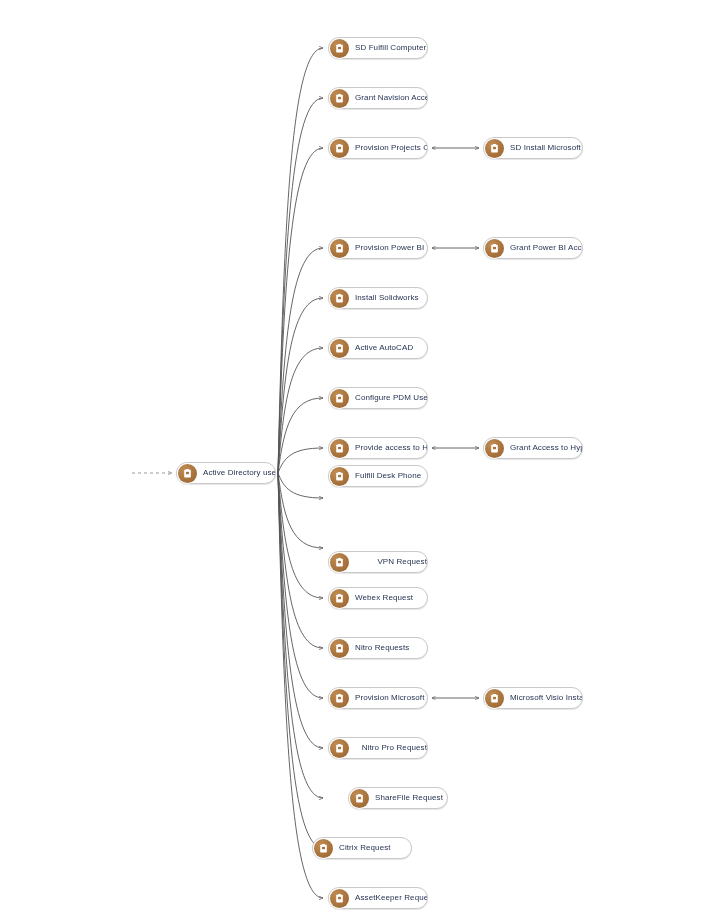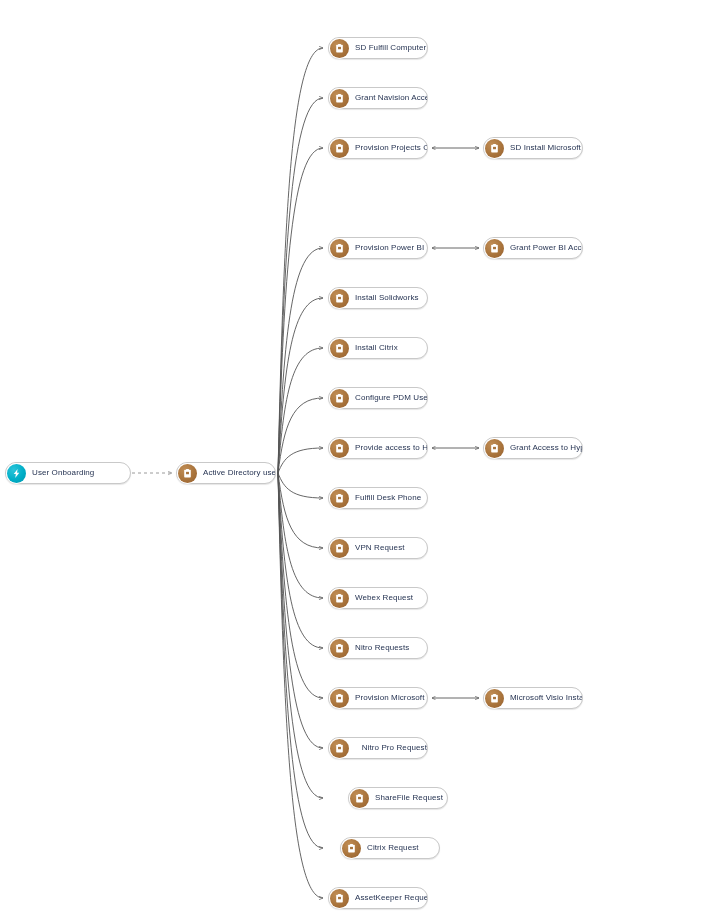--- a/index.html
+++ b/index.html
@@ -131,28 +131,20 @@
         <path d="M 278 473 C 284 736.5, 292 898, 323 898" fill="none" stroke="#555555" stroke-width="0.9" marker-end="url(#arrow)"></path>
       </g>
     <g id="followup-group">
         <path d="M 432 148 L 479 148" fill="none" stroke="#555555" stroke-width="0.9" marker-end="url(#arrow)" marker-start="url(#arrow-start)"></path>
         <path d="M 432 248 L 479 248" fill="none" stroke="#555555" stroke-width="0.9" marker-end="url(#arrow)" marker-start="url(#arrow-start)"></path>
         <path d="M 432 448 L 479 448" fill="none" stroke="#555555" stroke-width="0.9" marker-end="url(#arrow)" marker-start="url(#arrow-start)"></path>
         <path d="M 432 698 L 479 698" fill="none" stroke="#555555" stroke-width="0.9" marker-end="url(#arrow)" marker-start="url(#arrow-start)"></path>
       </g>
   </svg>
 
-  <div class="node lvl0" id="trigger-node" style="left: 5px; top: 462px; width: 126px;">
-    <span class="node-icon trigger">
-      <svg width="11" height="11" viewBox="0 0 12 12">
-        <path d="M7.2 1 L3 6.6 h2.3 L4.6 11 L9 5.2 H6.6 Z" fill="#ffffff"></path>
-      </svg>
-    </span>
-    <span class="node-label">User Onboarding</span>
-  </div>
 
   <div class="node lvl1" id="root-node" style="left: 176px; top: 462px; width: 100px;">
     <span class="node-icon task">
       <svg width="11" height="11" viewBox="0 0 12 12">
         <rect x="2.4" y="2" width="7.2" height="8.4" rx="0.8" fill="#ffffff"></rect>
         <rect x="4.4" y="1" width="3.2" height="1.8" rx="0.6" fill="#ffffff"></rect>
         <rect x="4.4" y="4.2" width="3.2" height="2.6" fill="#a9743c"></rect>
       </svg>
     </span>
     <span class="node-label">Active Directory user...</span>
@@ -210,21 +202,21 @@
         <span class="node-label">Install Solidworks</span>
       </div>
       <div class="node lvl2" style="left: 328px; top: 337px; width: 100px;">
         <span class="node-icon task">
           <svg width="11" height="11" viewBox="0 0 12 12">
             <rect x="2.4" y="2" width="7.2" height="8.4" rx="0.8" fill="#ffffff"></rect>
             <rect x="4.4" y="1" width="3.2" height="1.8" rx="0.6" fill="#ffffff"></rect>
             <rect x="4.4" y="4.2" width="3.2" height="2.6" fill="#a9743c"></rect>
           </svg>
         </span>
-        <span class="node-label">Install Citrix</span>
+        <span class="node-label">Active AutoCAD</span>
       </div>
       <div class="node lvl2" style="left: 328px; top: 387px; width: 100px;">
         <span class="node-icon task">
           <svg width="11" height="11" viewBox="0 0 12 12">
             <rect x="2.4" y="2" width="7.2" height="8.4" rx="0.8" fill="#ffffff"></rect>
             <rect x="4.4" y="1" width="3.2" height="1.8" rx="0.6" fill="#ffffff"></rect>
             <rect x="4.4" y="4.2" width="3.2" height="2.6" fill="#a9743c"></rect>
           </svg>
         </span>
         <span class="node-label">Configure PDM User...</span>
@@ -232,31 +224,31 @@
       <div class="node lvl2" style="left: 328px; top: 437px; width: 100px;">
         <span class="node-icon task">
           <svg width="11" height="11" viewBox="0 0 12 12">
             <rect x="2.4" y="2" width="7.2" height="8.4" rx="0.8" fill="#ffffff"></rect>
             <rect x="4.4" y="1" width="3.2" height="1.8" rx="0.6" fill="#ffffff"></rect>
             <rect x="4.4" y="4.2" width="3.2" height="2.6" fill="#a9743c"></rect>
           </svg>
         </span>
         <span class="node-label">Provide access to H...</span>
       </div>
-      <div class="node lvl2" style="left: 328px; top: 487px; width: 100px;">
+      <div class="node lvl2" style="left: 328px; top: 465px; width: 100px;">
         <span class="node-icon task">
           <svg width="11" height="11" viewBox="0 0 12 12">
             <rect x="2.4" y="2" width="7.2" height="8.4" rx="0.8" fill="#ffffff"></rect>
             <rect x="4.4" y="1" width="3.2" height="1.8" rx="0.6" fill="#ffffff"></rect>
             <rect x="4.4" y="4.2" width="3.2" height="2.6" fill="#a9743c"></rect>
           </svg>
         </span>
         <span class="node-label">Fulfill Desk Phone</span>
       </div>
-      <div class="node lvl2" style="left: 328px; top: 537px; width: 100px;">
+      <div class="node lvl2" style="left: 328px; top: 551px; width: 100px; justify-content: space-between;">
         <span class="node-icon task">
           <svg width="11" height="11" viewBox="0 0 12 12">
             <rect x="2.4" y="2" width="7.2" height="8.4" rx="0.8" fill="#ffffff"></rect>
             <rect x="4.4" y="1" width="3.2" height="1.8" rx="0.6" fill="#ffffff"></rect>
             <rect x="4.4" y="4.2" width="3.2" height="2.6" fill="#a9743c"></rect>
           </svg>
         </span>
         <span class="node-label">VPN Request</span>
       </div>
       <div class="node lvl2" style="left: 328px; top: 587px; width: 100px;">
@@ -302,21 +294,21 @@
       <div class="node lvl2" style="left: 348px; top: 787px; width: 100px;">
         <span class="node-icon task">
           <svg width="11" height="11" viewBox="0 0 12 12">
             <rect x="2.4" y="2" width="7.2" height="8.4" rx="0.8" fill="#ffffff"></rect>
             <rect x="4.4" y="1" width="3.2" height="1.8" rx="0.6" fill="#ffffff"></rect>
             <rect x="4.4" y="4.2" width="3.2" height="2.6" fill="#a9743c"></rect>
           </svg>
         </span>
         <span class="node-label">ShareFile Request</span>
       </div>
-      <div class="node lvl2" style="left: 340px; top: 837px; width: 100px;">
+      <div class="node lvl2" style="left: 312px; top: 837px; width: 100px;">
         <span class="node-icon task">
           <svg width="11" height="11" viewBox="0 0 12 12">
             <rect x="2.4" y="2" width="7.2" height="8.4" rx="0.8" fill="#ffffff"></rect>
             <rect x="4.4" y="1" width="3.2" height="1.8" rx="0.6" fill="#ffffff"></rect>
             <rect x="4.4" y="4.2" width="3.2" height="2.6" fill="#a9743c"></rect>
           </svg>
         </span>
         <span class="node-label">Citrix Request</span>
       </div>
       <div class="node lvl2" style="left: 328px; top: 887px; width: 100px;">

